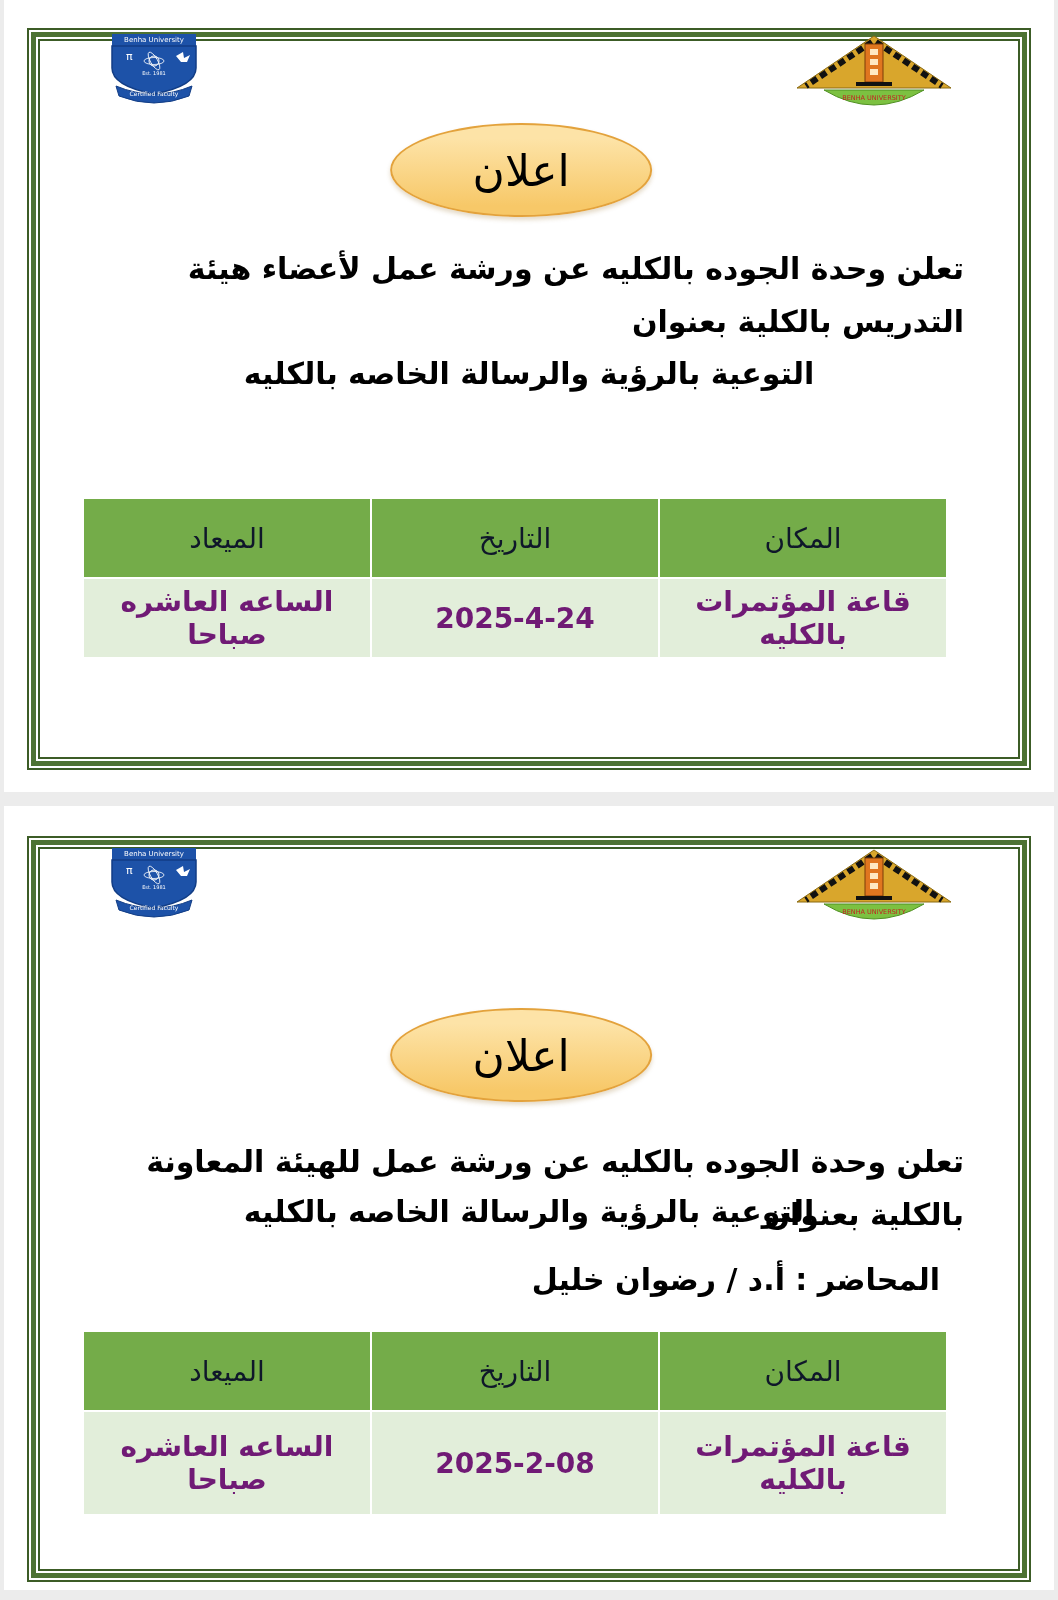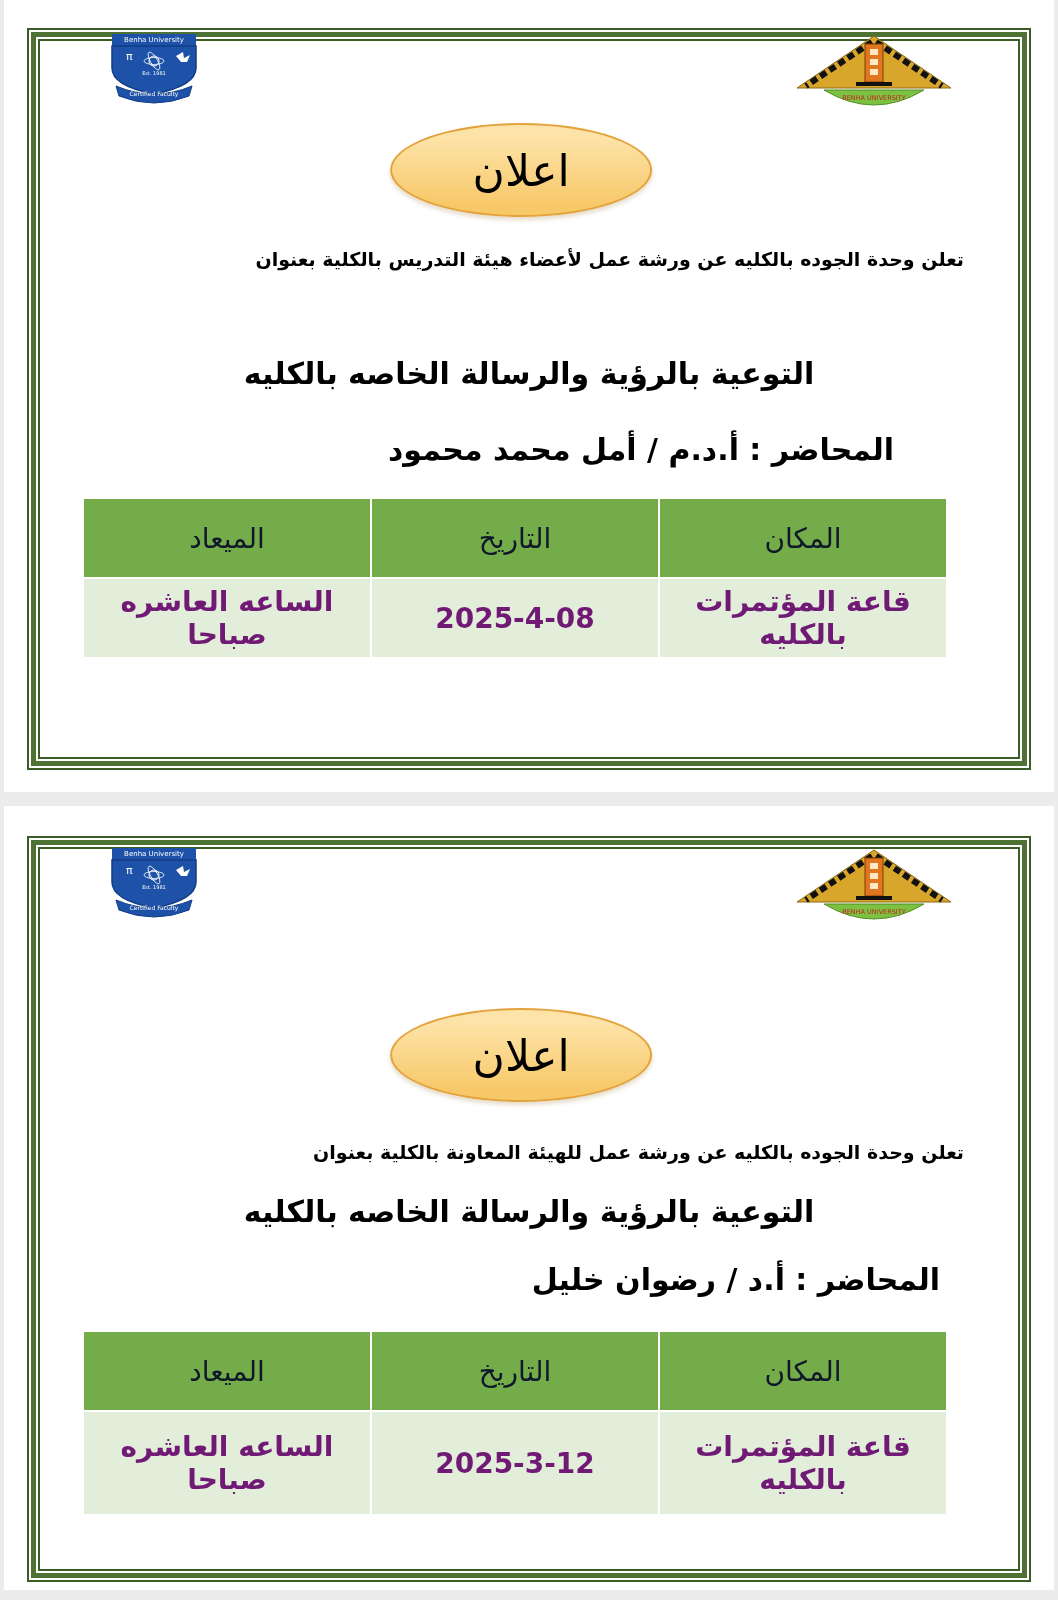--- a/index.html
+++ b/index.html
@@ -58,21 +58,21 @@
     font-size: 44px;
     color: #111;
   }
   .sheet-1 .badge { top: 123px; }
   .sheet-2 .badge { top: 202px; }
 
   .arabic { direction: rtl; unicode-bidi: embed; color: #000; }
   .intro {
     position: absolute; left: 0; right: 0;
     padding: 0 90px 0 110px;
-    font-size: 19px; font-weight: bold;
+    font-size: 30px; font-weight: bold;
     text-align: right; line-height: 1.75;
   }
   .sheet-1 .intro { top: 243px; }
   .sheet-2 .intro { top: 330px; }
 
   .wtitle {
     position: absolute; left: 0; right: 0;
     font-size: 30px; font-weight: bold;
     text-align: center;
   }
@@ -157,32 +157,31 @@
       <text x="80" y="66" font-size="6.5" text-anchor="middle" style="fill:var(--logo-text-red)">BENHA UNIVERSITY</text>
     </svg>
   </div>
 
   <div class="badge arabic">
     <span>اعلان</span>
   </div>
 
   <p class="intro arabic">تعلن وحدة الجوده بالكليه عن ورشة عمل لأعضاء هيئة التدريس بالكلية بعنوان</p>
   <p class="wtitle arabic">التوعية بالرؤية والرسالة الخاصه بالكليه</p>
-  <p class="lecturer arabic">المحاضر : أ.د.م / أمل محمد محمود</p>
 
   <table class="info-table">
     <tbody>
         <tr class="head">
       <td>الميعاد</td>
       <td>التاريخ</td>
       <td>المكان</td>
     </tr>
     <tr class="body">
       <td>الساعه العاشره صباحا</td>
-      <td>2025-4-08</td>
+      <td>2025-4-24</td>
       <td>قاعة المؤتمرات بالكليه</td>
     </tr>
   </tbody>
     </table>
 </div>
 
 <div class="sheet-gap"></div>
 
 <div class="sheet sheet-2">
   <div class="frame-outer">
@@ -232,18 +231,18 @@
 
   <table class="info-table">
     <tbody>
         <tr class="head">
       <td>الميعاد</td>
       <td>التاريخ</td>
       <td>المكان</td>
     </tr>
     <tr class="body">
       <td>الساعه العاشره صباحا</td>
-      <td>2025-3-12</td>
+      <td>2025-2-08</td>
       <td>قاعة المؤتمرات بالكليه</td>
     </tr>
   </tbody>
     </table>
 </div>
 
 </body></html>

